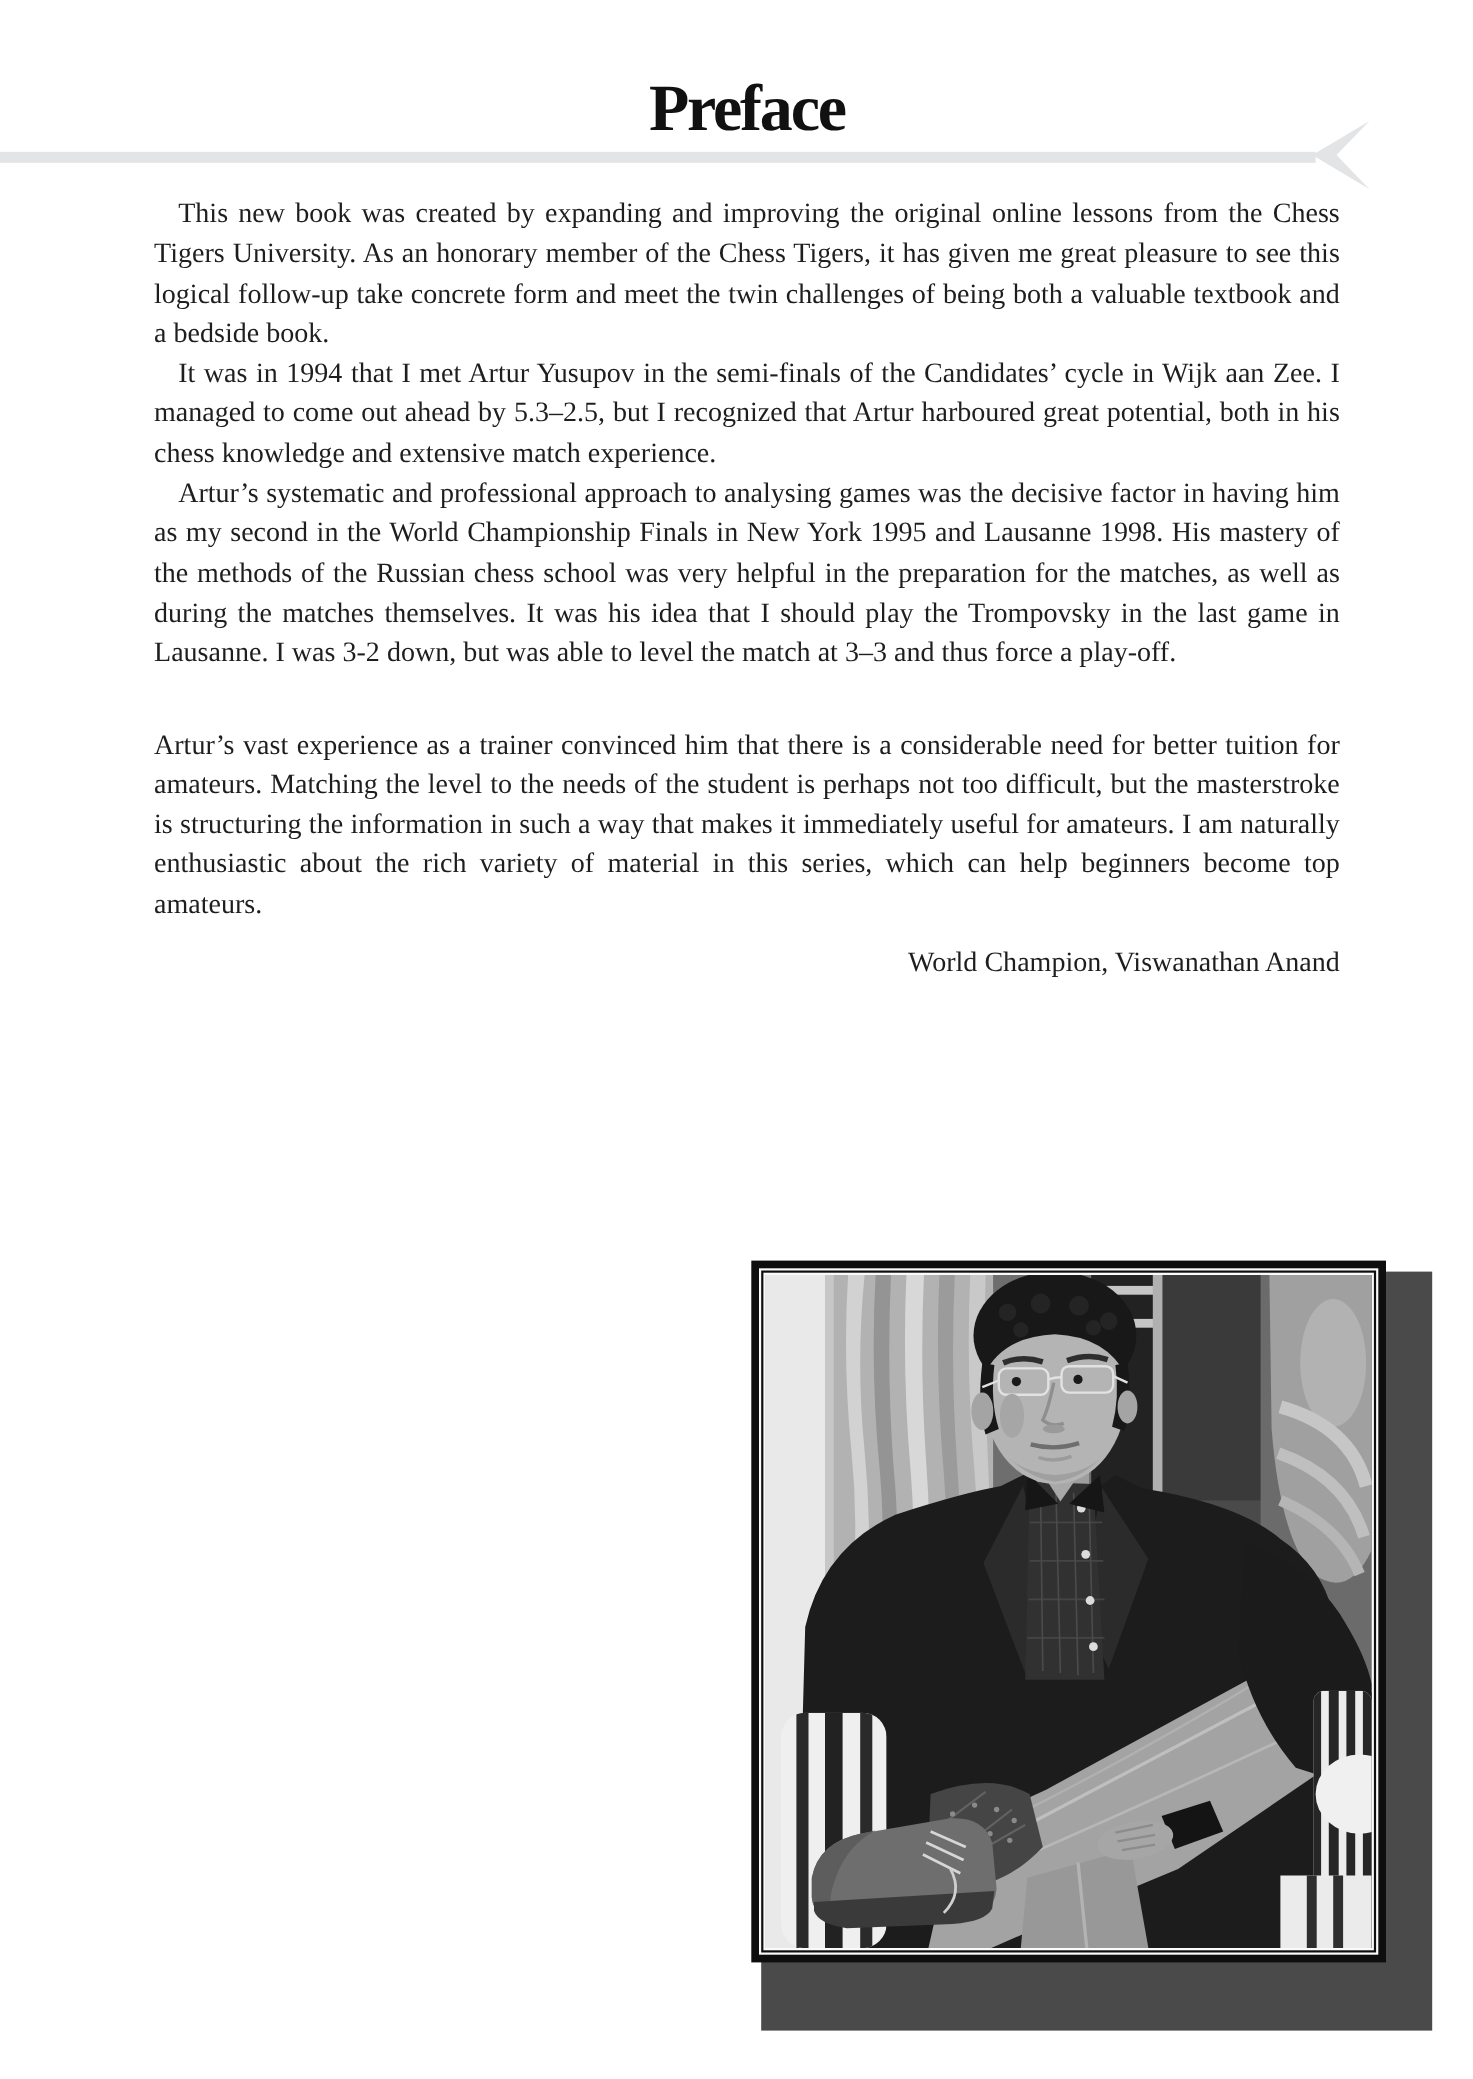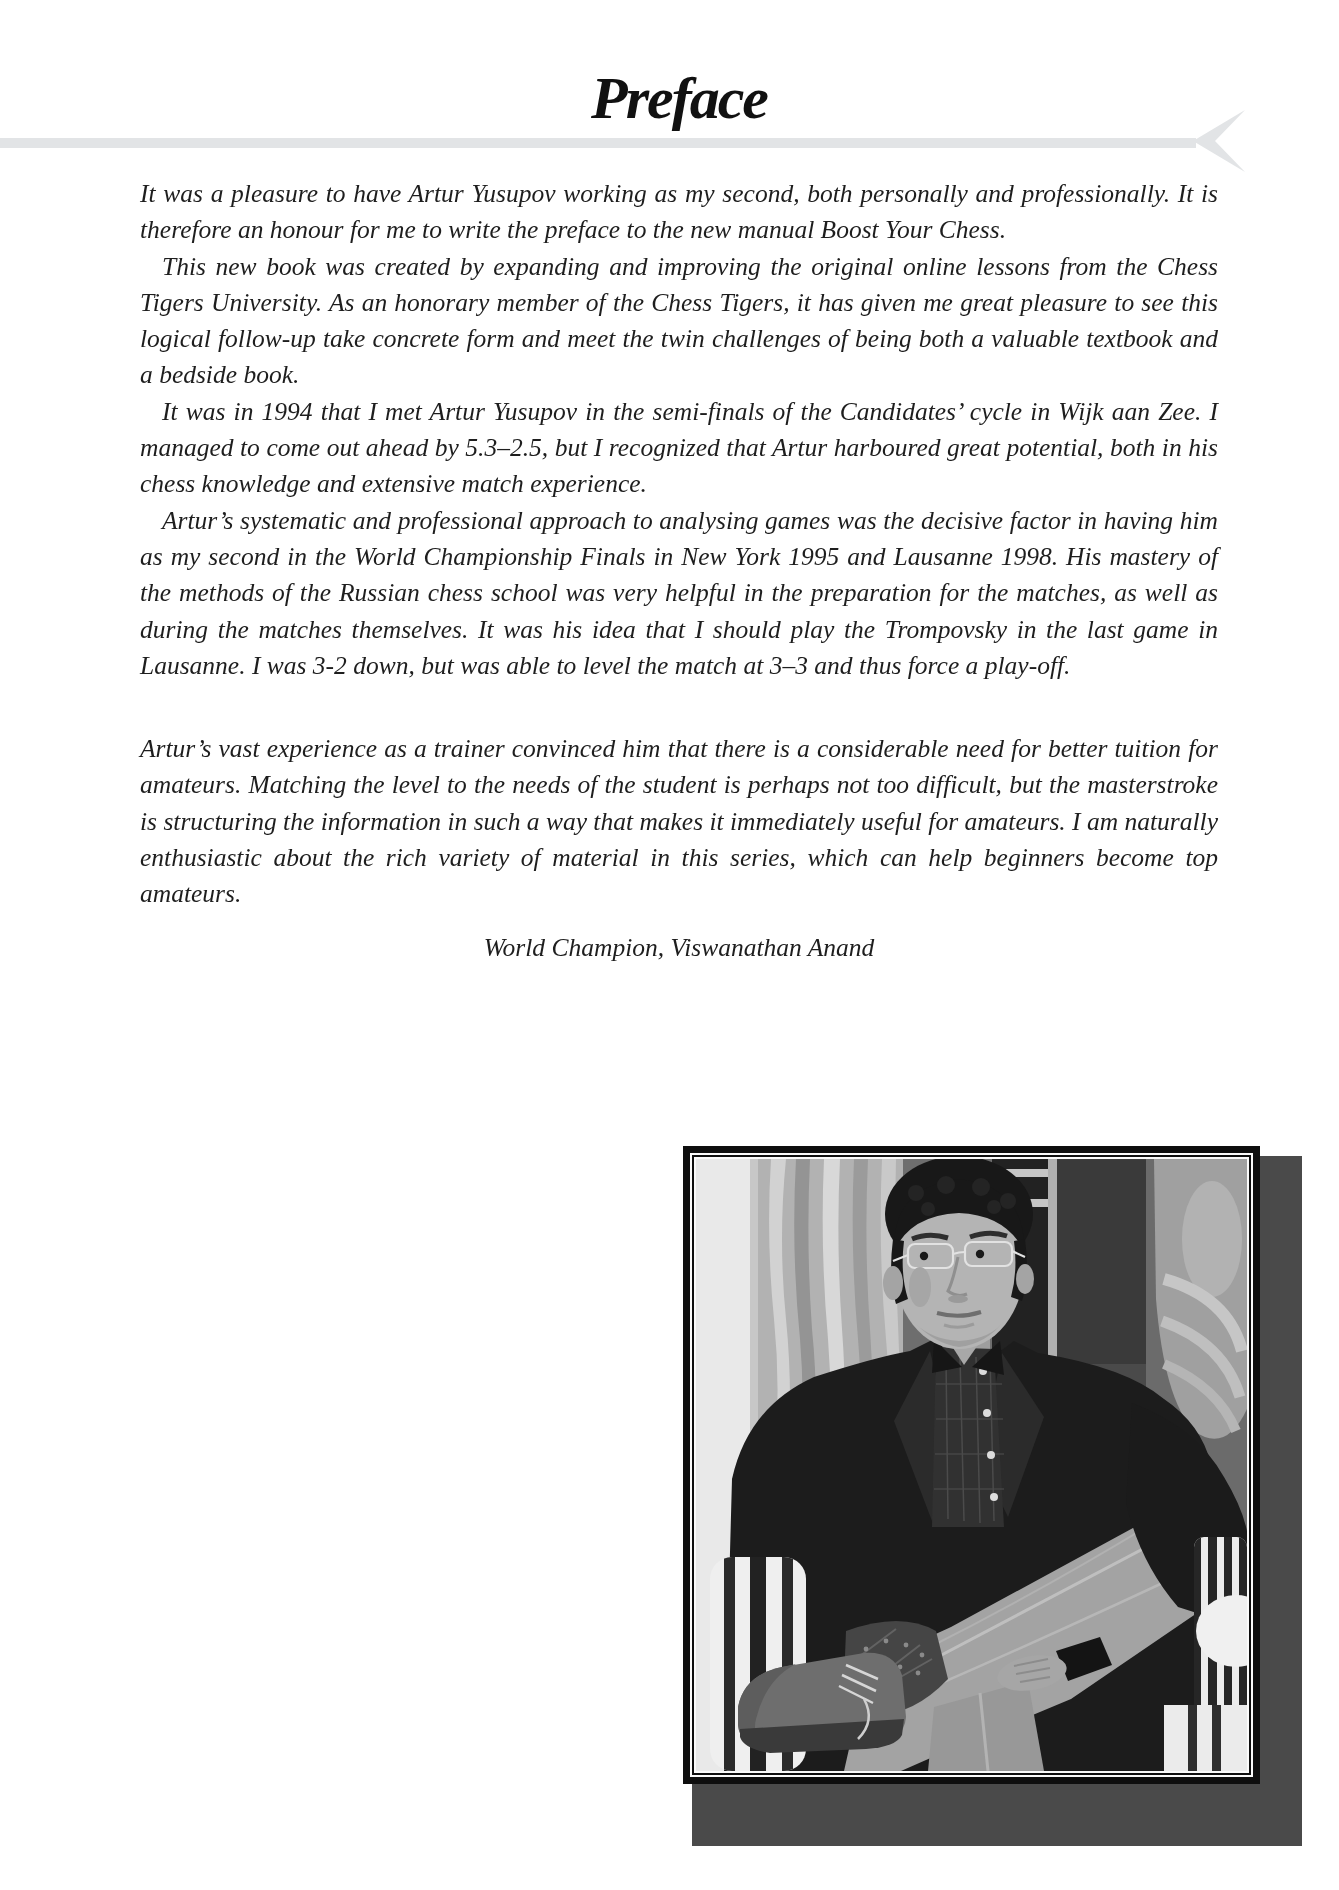--- a/index.html
+++ b/index.html
@@ -4,21 +4,21 @@
 <style>
   html, body { margin: 0; padding: 0; }
   body {
     width: 1339px; height: 1890px;
     background: #ffffff;
     font-family: "Liberation Serif", serif;
     color: #1e1e1e;
     position: relative;
     overflow: hidden;
   }
-  .page { position: absolute; inset: 0; font-style: italic; }
+  .page { position: absolute; inset: 0; }
 
   .title {
     position: absolute;
     top: 64px; left: 140px; width: 1078px;
     margin: 0;
     text-align: center;
     font-size: 60px;
     font-weight: 700;
     letter-spacing: -2px;
     color: #111111;
@@ -42,21 +42,21 @@
     font-size: 25.5px;
     line-height: 36.3px;
     text-align: justify;
   }
   .text-col p { margin: 0; }
   .ind   { text-indent: 22px; }
   .noind { text-indent: 0; }
   .g36 { margin-top: 36px !important; }
   .g47 { margin-top: 47px !important; }
   .g17 { margin-top: 17px !important; }
-  .signature { text-align: center; }
+  .signature { text-align: right; }
 
   .photo-shadow {
     position: absolute;
     left: 692px; top: 1156px;
     width: 610px; height: 690px;
     background: #4a4a4a;
     z-index: 1;
   }
   .photo-frame {
     position: absolute;
@@ -79,21 +79,20 @@
 <div class="page">
 
   <h1 class="title">Preface</h1>
 
   <div class="rule"></div>
   <svg class="arrow" viewBox="0 0 52 62" aria-hidden="true">
     <polygon points="0,31 52,0 22,31 52,62" fill="#e2e4e6"></polygon>
   </svg>
 
   <div class="text-col">
-    <p class="noind">It was a pleasure to have Artur Yusupov working as my second, both personally and professionally. It is therefore an honour for me to write the preface to the new manual Boost Your Chess.</p>
     <p class="ind">This new book was created by expanding and improving the original online lessons from the Chess Tigers University. As an honorary member of the Chess Tigers, it has given me great pleasure to see this logical follow-up take concrete form and meet the twin challenges of being both a valuable textbook and a bedside book.</p>
     <p class="ind">It was in 1994 that I met Artur Yusupov in the semi-finals of the Candidates’ cycle in Wijk aan Zee. I managed to come out ahead by 5.3–2.5, but I recognized that Artur harboured great potential, both in his chess knowledge and extensive match experience.</p>
     <p class="ind">Artur’s systematic and professional approach to analysing games was the decisive factor in having him as my second in the World Championship Finals in New York 1995 and Lausanne 1998. His mastery of the methods of the Russian chess school was very helpful in the preparation for the matches, as well as during the matches themselves. It was his idea that I should play the Trompovsky in the last game in Lausanne. I was 3-2 down, but was able to level the match at 3–3 and thus force a play-off.</p>
     <p class="noind g47">Artur’s vast experience as a trainer convinced him that there is a considerable need for better tuition for amateurs. Matching the level to the needs of the student is perhaps not too difficult, but the masterstroke is structuring the information in such a way that makes it immediately useful for amateurs. I am naturally enthusiastic about the rich variety of material in this series, which can help beginners become top amateurs.</p>
     <p class="noind g17 signature">World Champion, Viswanathan Anand</p>
   </div>
 
   <div class="photo-shadow"></div>
 
   <div class="photo-frame">

